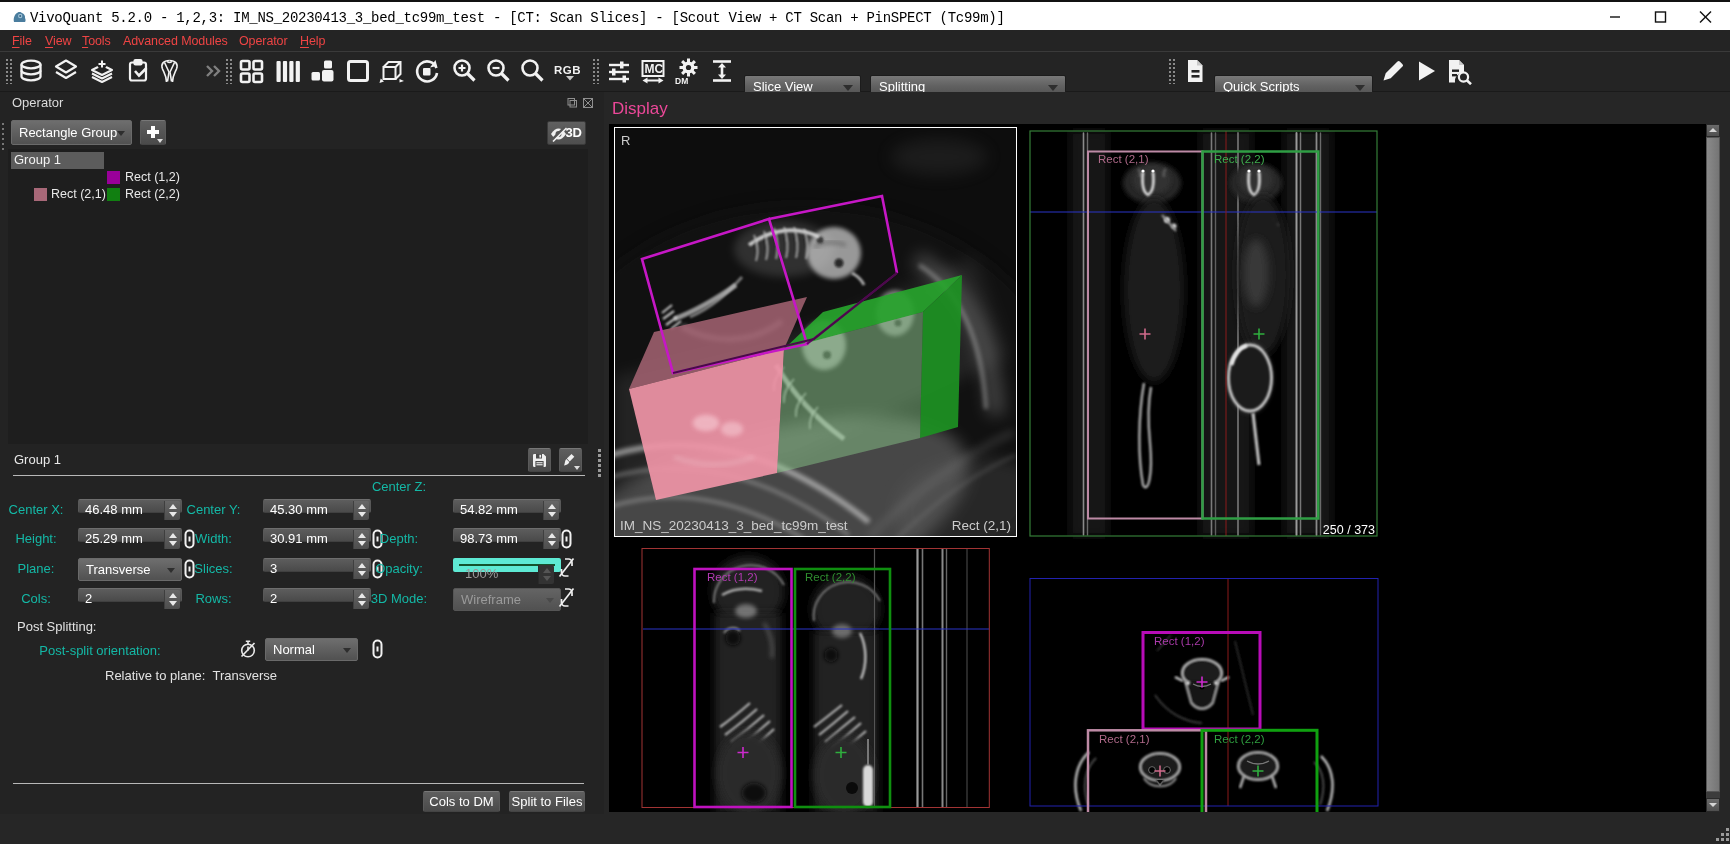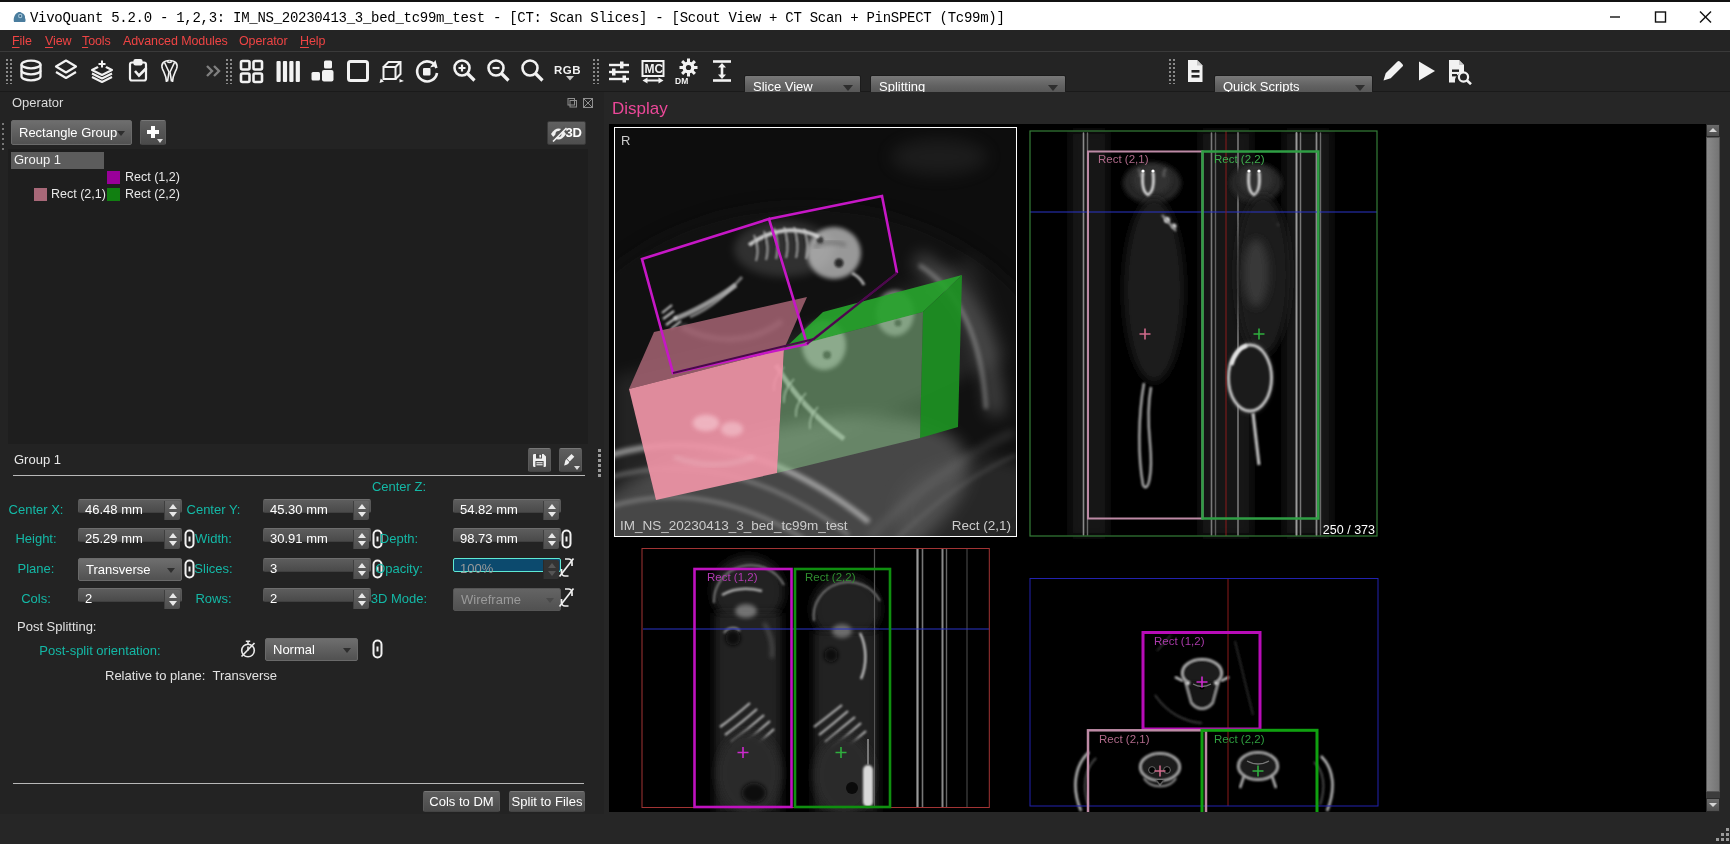--- a/index.html
+++ b/index.html
@@ -21,21 +21,21 @@
 #leftpanel { position:absolute; left:0; top:0; width:596px; height:722px; background:#232323; }
 #displaydock { position:absolute; left:604px; top:0; width:1126px; height:722px; background:#262626; }
 #viewport { position:absolute; left:5px; top:32px; width:1097px; height:688px; background:#000; }
 #statusbar { position:absolute; left:0; top:814px; width:1730px; height:30px; background:#262626; }
 label.flabel { position:absolute; font-size:13px; color:#14b8a6; text-align:center; }
 .inp { position:absolute; height:14px; border-radius:2px; border-top:1px solid #6e6e6e; border-left:1px solid #585858; border-right:1px solid #585858; border-bottom:1px solid #404040;
   background:linear-gradient(#5d5d5d,#4a4a4a); color:#fff; font-size:13px; line-height:20px; padding-left:6px;}
 .spin { position:absolute; right:1px; top:1px; width:16px; height:19px; border-left:1px solid #3f3f3f; background:linear-gradient(#666,#4d4d4d); border-radius:0 2px 2px 0;}
 .spin:before { content:""; position:absolute; left:4px; top:3px; border-left:4px solid transparent; border-right:4px solid transparent; border-bottom:5px solid #e8e8e8;}
 .spin:after { content:""; position:absolute; left:4px; bottom:3px; border-left:4px solid transparent; border-right:4px solid transparent; border-top:5px solid #e8e8e8;}
-.inp.dis { background:#0c4a6e; border:1px solid #5eead4; color:#9a9a9a;}
+.inp.dis { background:#14532d; border:6px solid #5eead4; color:#9a9a9a;}
 .inp.dis .spin { background:#333; border-left:1px solid #2a2a2a;}
 .inp.dis .spin:before { border-bottom-color:#555;}
 .inp.dis .spin:after { border-top-color:#555;}
 .ddown { position:absolute; height:23px; border-radius:2px; border:1px solid #6a6a6a; background:linear-gradient(#6e6e6e,#515151); color:#fff; font-size:13px; line-height:21px; padding-left:7px;}
 .ddown .arr { position:absolute; right:6px; top:9px; width:0; height:0; border-left:4px solid transparent; border-right:4px solid transparent; border-top:5px solid #2e2e2e;}
 .ddown.dis { color:#9a9a9a; background:linear-gradient(#646464,#515151); border-color:#555;}
 .ddown.dis .arr { border-top-color:#4a4a4a;}
 .btn { position:absolute; height:21px; border-radius:2px; border-top:1px solid #777; border-left:1px solid #5a5a5a; border-right:1px solid #5a5a5a; border-bottom:1px solid #444;
   background:linear-gradient(#5f5f5f,#4a4a4a); color:#fff; font-size:13px; text-align:center; line-height:19px;}
 svg text { font-family:"Liberation Sans", sans-serif; }

